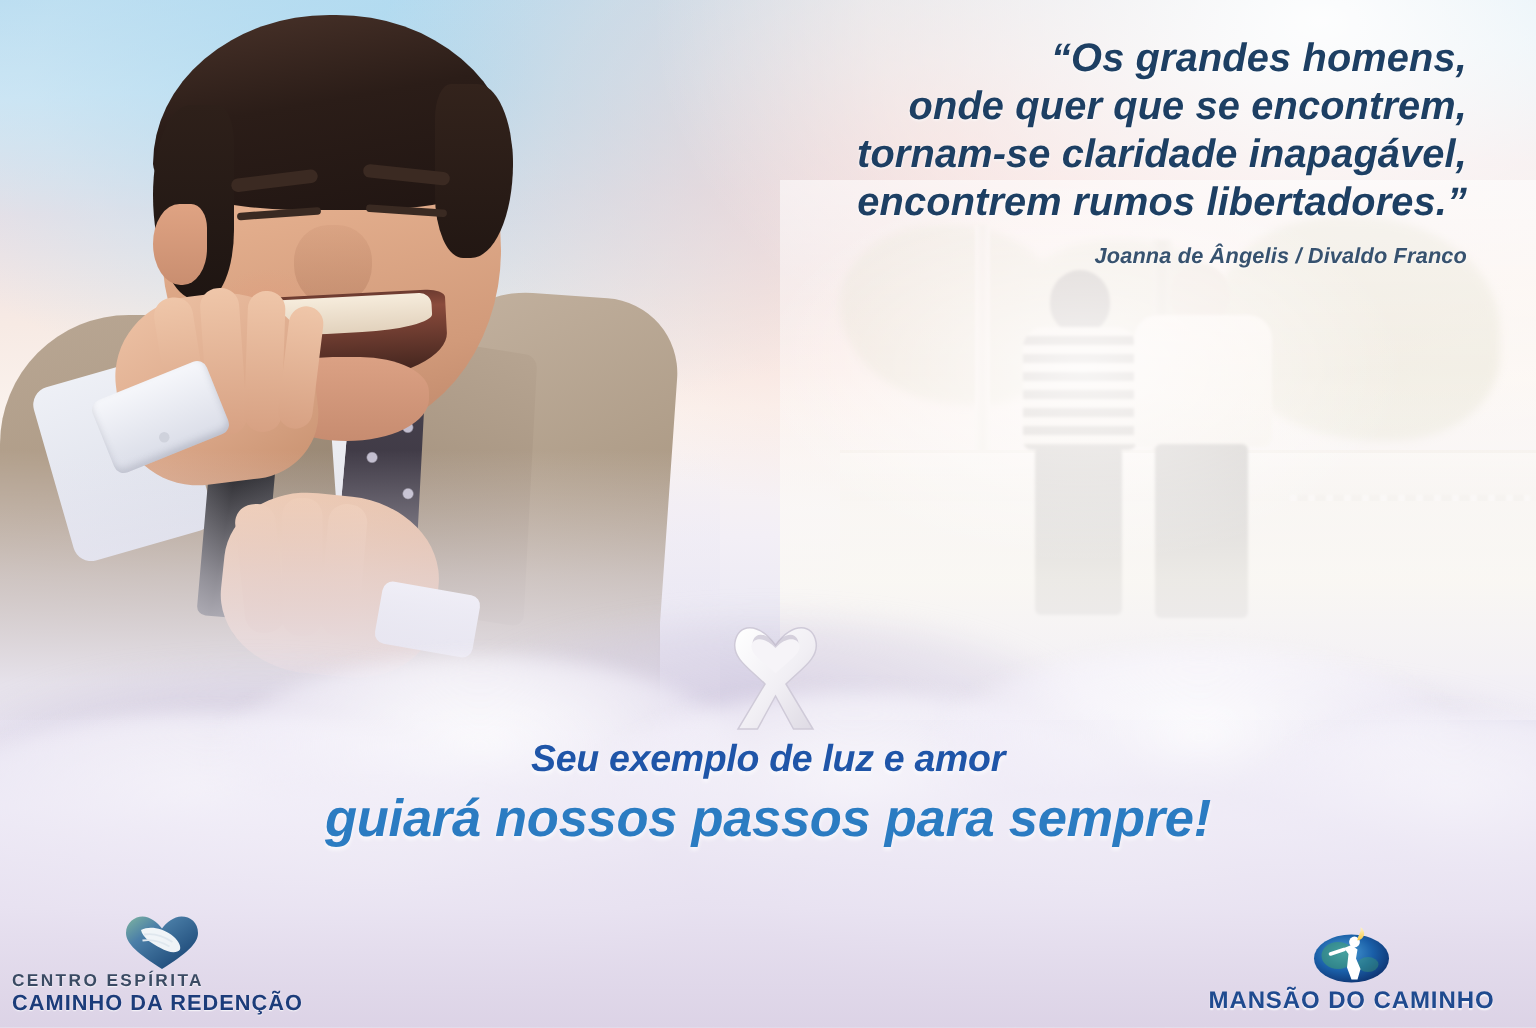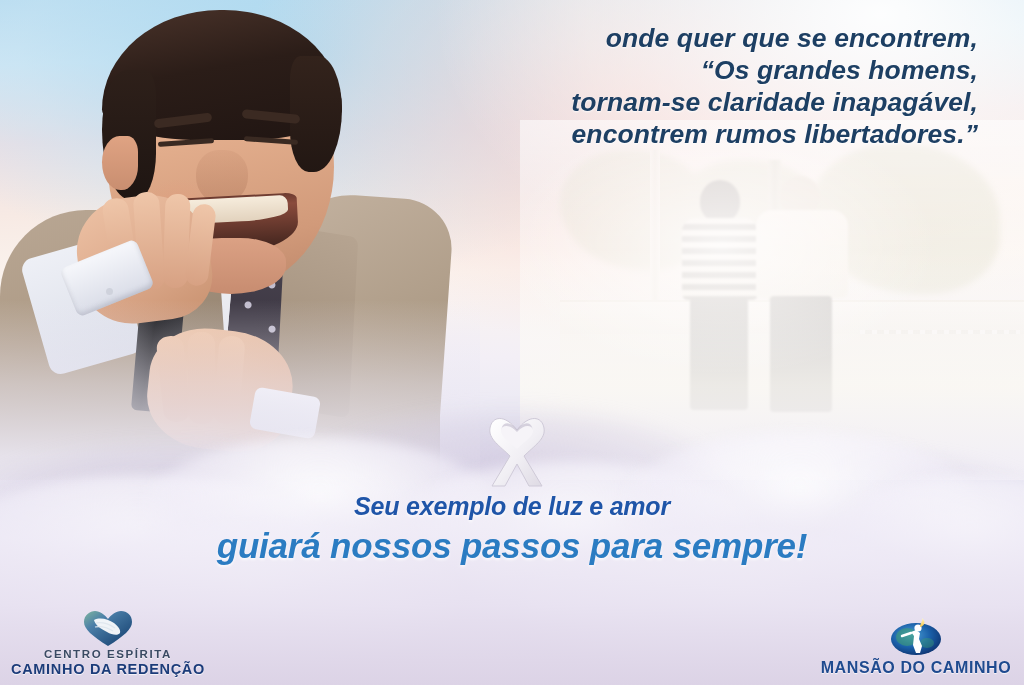--- a/index.html
+++ b/index.html
@@ -305,22 +305,22 @@
   .hl-line {
     font-style:italic; font-weight:bold; letter-spacing:-.2px;
     line-height:39px;
     text-shadow:0 2px 3px rgba(255,255,255,.72);
   }
   .hl-1 { font-size:37px; color:#21409a; }
   .hl-2 { font-size:25px; color:#1f55a8; }
   .hl-3 { font-size:35px; color:#2b7cc2; }
 
   
-  .logo-left  { position:absolute; left:8px;  bottom:8px; width:200px; text-align:center; }
-  .logo-right { position:absolute; right:8px; bottom:8px; width:200px; text-align:center; }
+  .logo-left  { position:absolute; left:8px;  bottom:8px; width:200px; text-align:left; }
+  .logo-right { position:absolute; right:23px; bottom:8px; width:200px; text-align:center; }
   .logo-mark { height:38px; display:flex; align-items:center; justify-content:center; }
   .logo-l1 {
     font-size:11.5px; font-weight:bold; letter-spacing:1.6px; color:#3a4a63;
     text-shadow:0 1px 1px rgba(255,255,255,.8);
   }
   .logo-l2 {
     font-size:14.5px; font-weight:bold; letter-spacing:.7px; color:#1c3c7a;
     text-shadow:0 1px 1px rgba(255,255,255,.8); margin-top:1px;
   }
   .logo-r1 {
@@ -404,24 +404,25 @@
     <div class="cloud" style="left:140px; top:72px;  width:360px; height:150px;"></div>
     <div class="cloud" style="left:380px; top:96px;  width:380px; height:160px;"></div>
     <div class="cloud" style="left:620px; top:66px;  width:360px; height:150px;"></div>
     <div class="cloud" style="left:820px; top:110px; width:300px; height:150px;"></div>
     <div class="cloud" style="left:40px;  top:160px; width:420px; height:150px;"></div>
     <div class="cloud" style="left:520px; top:168px; width:440px; height:150px;"></div>
     <div class="cloud-base"></div>
   </div>
 
   <div class="quote">
+    <div class="quote-line">“Os grandes homens,</div>
     <div class="quote-line">onde quer que se encontrem,</div>
-    <div class="quote-line">“Os grandes homens,</div>
     <div class="quote-line">tornam-se claridade inapagável,</div>
     <div class="quote-line">encontrem rumos libertadores.”</div>
+    <div class="quote-credit">Joanna de Ângelis / Divaldo Franco</div>
   </div>
 
   <div class="ribbon">
     <svg viewBox="0 0 90 86" width="90" height="86">
       <defs>
         <linearGradient id="rg" x1="0" y1="0" x2="1" y2="1">
           <stop offset="0%" stop-color="#ffffff"></stop>
           <stop offset="55%" stop-color="#f1eff4"></stop>
           <stop offset="100%" stop-color="#ddd9e3"></stop>
         </linearGradient>

